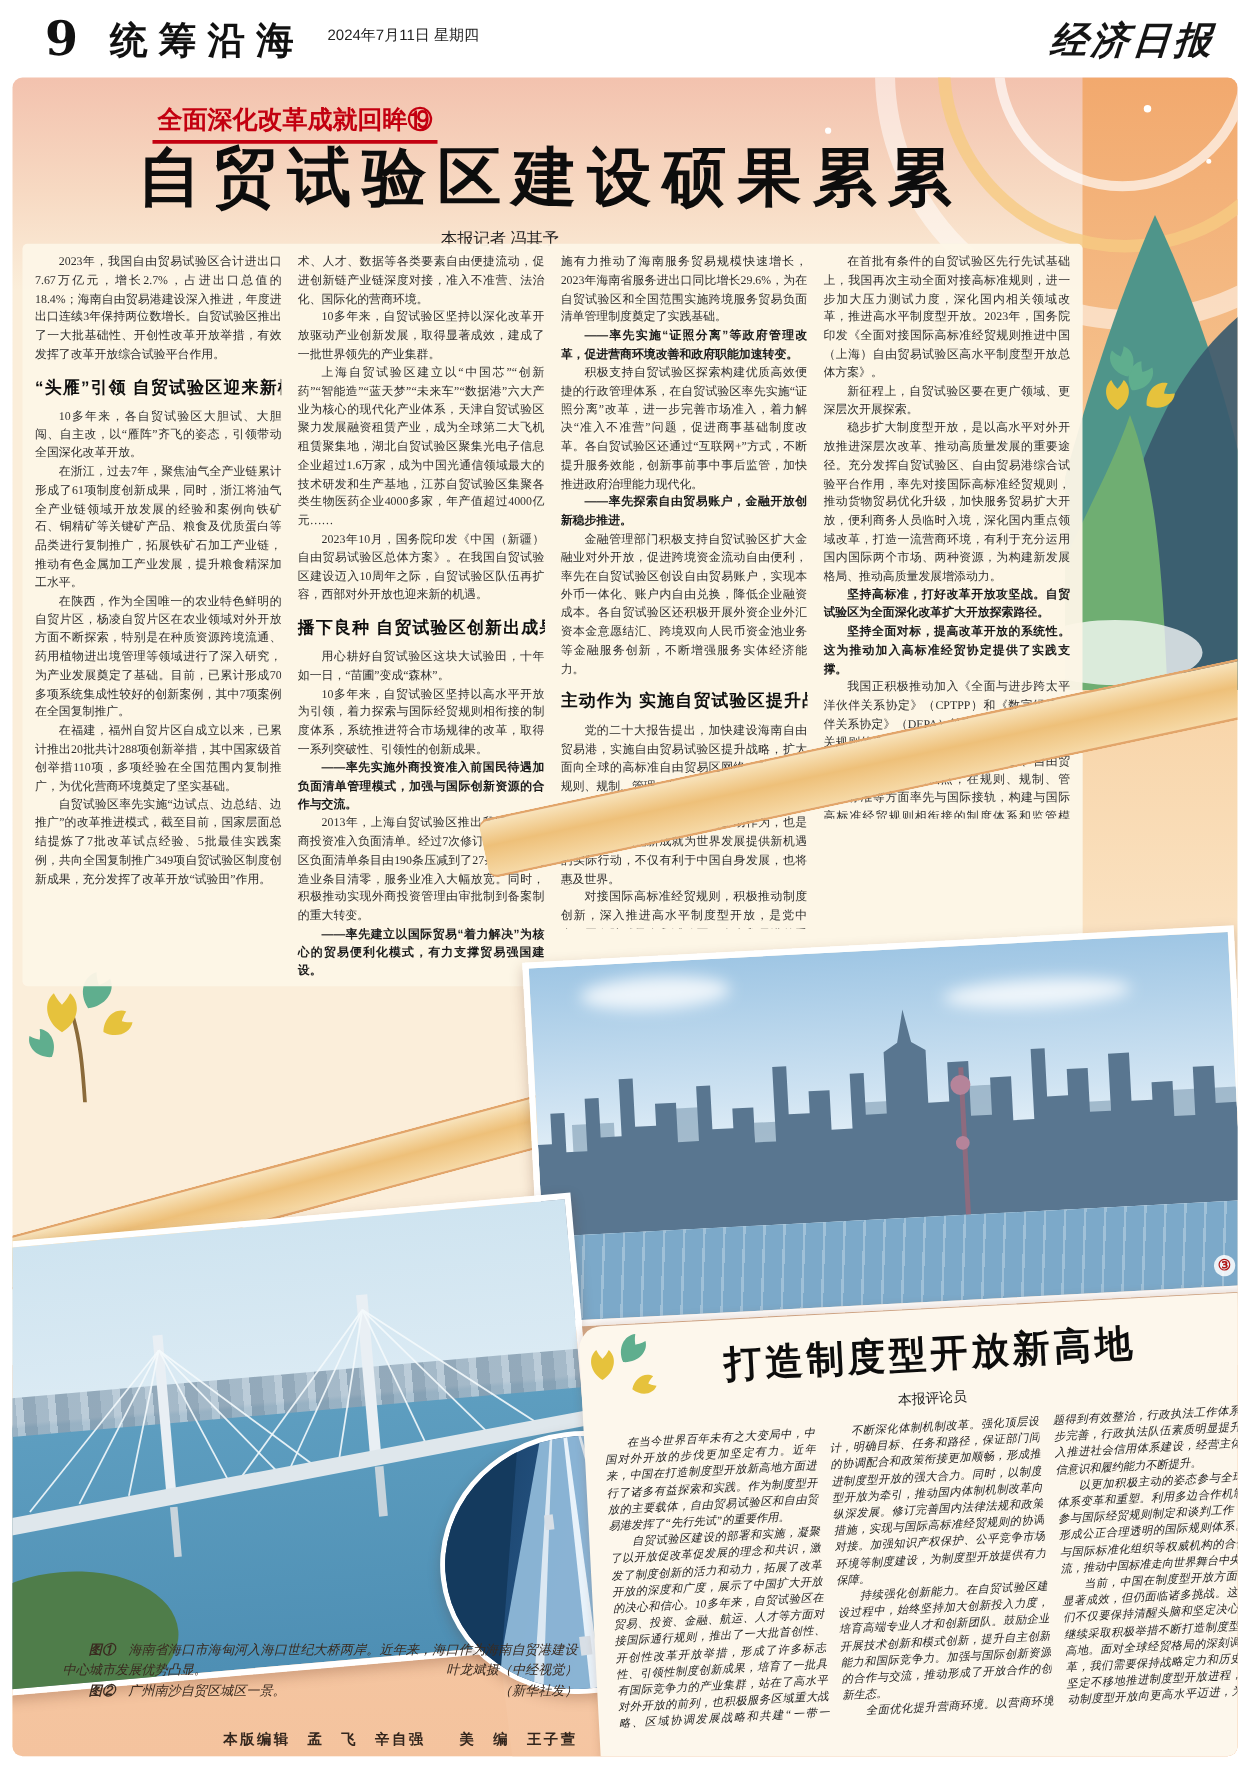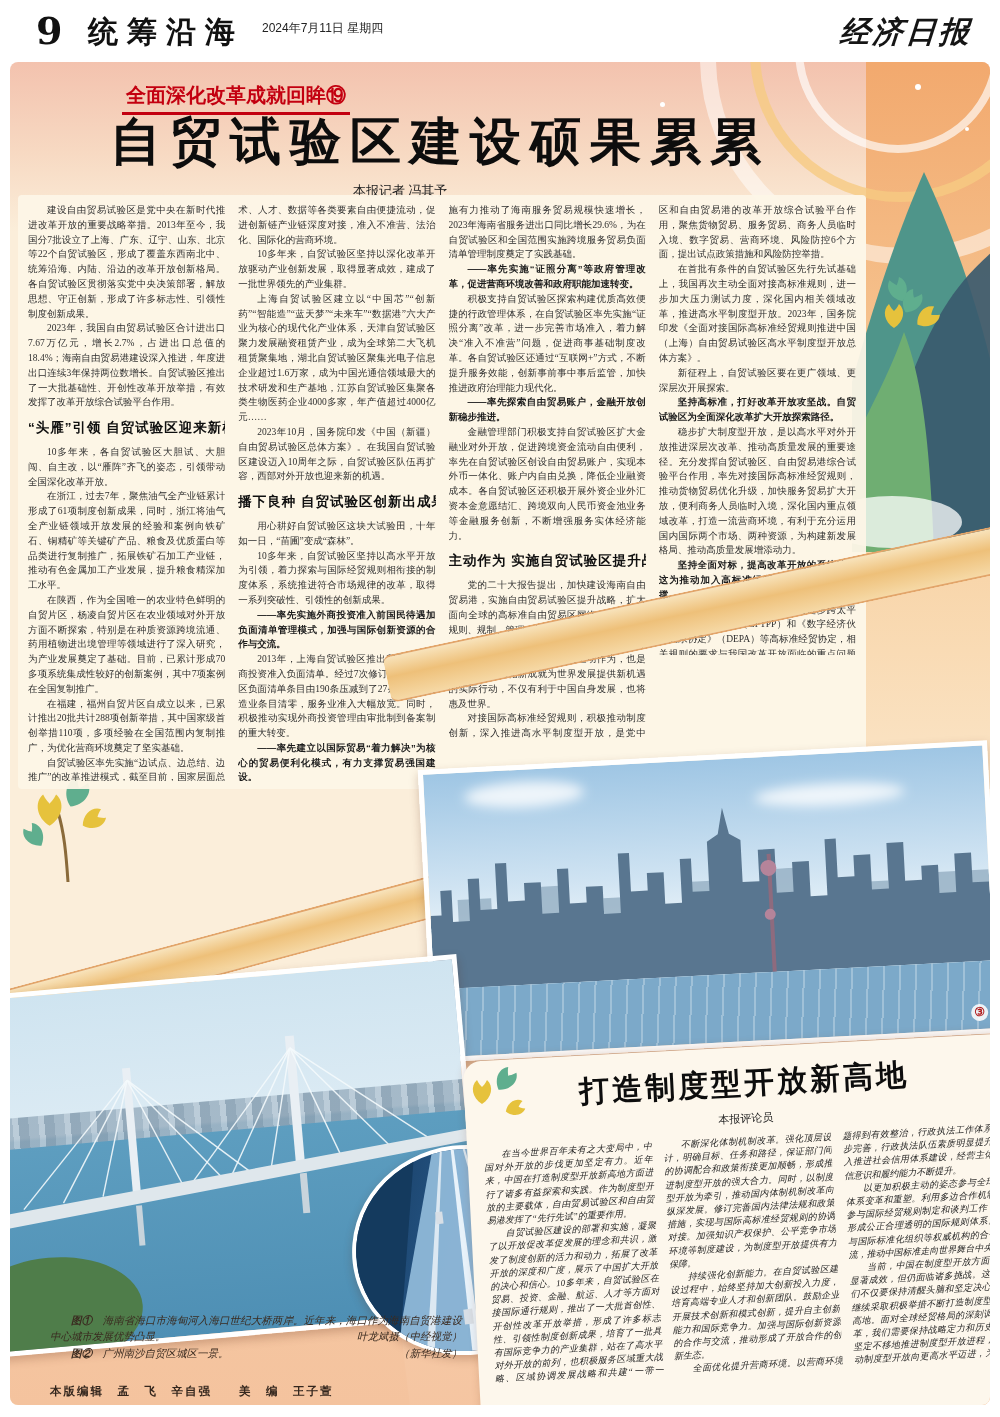--- a/index.html
+++ b/index.html
@@ -71,21 +71,21 @@
              background:#fdf7ec;border-radius:18px 18px 0 0;box-shadow:0 -3px 8px rgba(120,60,30,.18);padding:12px 16px;}
   .ed-head{font-family:"Liberation Sans",sans-serif;font-size:30px;font-weight:900;letter-spacing:3px;text-align:center;color:#0d0d0d;margin-top:4px;white-space:nowrap;}
   .ed-by{text-align:center;font-size:11px;margin:7px 0 9px;color:#222;}
   .ed-cols{display:flex;gap:11px;}
   .ecol{flex:1;height:238px;overflow:hidden;font-style:italic;font-size:9px;line-height:13.2px;color:#242424;}
   
   .captions{position:absolute;left:40px;top:1251px;width:412px;z-index:7;font-style:italic;font-size:10.5px;line-height:16px;color:#3a2b20;}
   .captions p{margin:0 0 1px;text-indent:2em;text-align:justify;}
   .cap-label{font-weight:bold;}
   .cap-credit{float:right;font-weight:normal;}
-  .footer{position:absolute;left:40px;top:1322px;width:412px;z-index:7;text-align:left;font-size:11.5px;font-weight:bold;color:#33261d;letter-spacing:2px;}
+  .footer{position:absolute;left:40px;top:1322px;width:412px;z-index:7;text-align:right;font-size:11.5px;font-weight:bold;color:#33261d;letter-spacing:2px;}
 </style>
 </head>
 <body>
 
 <div class="page">
 
   <div class="hdr">
     <div class="pagenum">9</div>
     <div class="section">统筹沿海</div>
     <div class="hdate">2024年7月11日 星期四</div>
@@ -123,21 +123,20 @@
       <path d="M12 26 C2 20 0 8 7 2 C9 6 11 8 12 9 C13 8 15 6 17 2 C24 8 22 20 12 26 Z" fill="#e6c23c" transform="translate(64,44) rotate(60 12 13)"></path>
       <path d="M12 26 C2 20 0 8 7 2 C9 6 11 8 12 9 C13 8 15 6 17 2 C24 8 22 20 12 26 Z" fill="#5fae8e" transform="translate(4,60) rotate(-35 12 13)"></path>
     </svg>
 
     <div class="series">全面深化改革成就回眸⑲</div>
     <div class="mainhead">自贸试验区建设硕果累累</div>
     <div class="byline">本报记者 冯其予</div>
 
     <div class="bodypanel">
       <div class="bcol">
-          <p class="para">建设自由贸易试验区是党中央在新时代推进改革开放的重要战略举措。2013年至今，我国分7批设立了上海、广东、辽宁、山东、北京等22个自贸试验区，形成了覆盖东西南北中、统筹沿海、内陆、沿边的改革开放创新格局。各自贸试验区贯彻落实党中央决策部署，解放思想、守正创新，形成了许多标志性、引领性制度创新成果。</p>
           <p class="para">2023年，我国自由贸易试验区合计进出口7.67万亿元，增长2.7%，占进出口总值的18.4%；海南自由贸易港建设深入推进，年度进出口连续3年保持两位数增长。自贸试验区推出了一大批基础性、开创性改革开放举措，有效发挥了改革开放综合试验平台作用。</p>
           <div class="subhead">“头雁”引领 自贸试验区迎来新机遇</div>
           <p class="para">10多年来，各自贸试验区大胆试、大胆闯、自主改，以“雁阵”齐飞的姿态，引领带动全国深化改革开放。</p>
           <p class="para">在浙江，过去7年，聚焦油气全产业链累计形成了61项制度创新成果，同时，浙江将油气全产业链领域开放发展的经验和案例向铁矿石、铜精矿等关键矿产品、粮食及优质蛋白等品类进行复制推广，拓展铁矿石加工产业链，推动有色金属加工产业发展，提升粮食精深加工水平。</p>
           <p class="para">在陕西，作为全国唯一的农业特色鲜明的自贸片区，杨凌自贸片区在农业领域对外开放方面不断探索，特别是在种质资源跨境流通、药用植物进出境管理等领域进行了深入研究，为产业发展奠定了基础。目前，已累计形成70多项系统集成性较好的创新案例，其中7项案例在全国复制推广。</p>
           <p class="para">在福建，福州自贸片区自成立以来，已累计推出20批共计288项创新举措，其中国家级首创举措110项，多项经验在全国范围内复制推广，为优化营商环境奠定了坚实基础。</p>
           <p class="para">自贸试验区率先实施“边试点、边总结、边推广”的改革推进模式，截至目前，国家层面总结提炼了7批改革试点经验、5批最佳实践案例，共向全国复制推广349项自贸试验区制度创新成果，充分发挥了改革开放“试验田”作用。</p>
         </div>
       <div class="bcol">
           <p class="para cont">术、人才、数据等各类要素自由便捷流动，促进创新链产业链深度对接，准入不准营、法治化、国际化的营商环境。</p>
@@ -156,25 +155,24 @@
           <p class="para lead">——率先实施“证照分离”等政府管理改革，促进营商环境改善和政府职能加速转变。</p>
           <p class="para">积极支持自贸试验区探索构建优质高效便捷的行政管理体系，在自贸试验区率先实施“证照分离”改革，进一步完善市场准入，着力解决“准入不准营”问题，促进商事基础制度改革。各自贸试验区还通过“互联网+”方式，不断提升服务效能，创新事前事中事后监管，加快推进政府治理能力现代化。</p>
           <p class="para lead">——率先探索自由贸易账户，金融开放创新稳步推进。</p>
           <p class="para">金融管理部门积极支持自贸试验区扩大金融业对外开放，促进跨境资金流动自由便利，率先在自贸试验区创设自由贸易账户，实现本外币一体化、账户内自由兑换，降低企业融资成本。各自贸试验区还积极开展外资企业外汇资本金意愿结汇、跨境双向人民币资金池业务等金融服务创新，不断增强服务实体经济能力。</p>
           <div class="subhead">主动作为 实施自贸试验区提升战略</div>
           <p class="para">党的二十大报告提出，加快建设海南自由贸易港，实施自由贸易试验区提升战略，扩大面向全球的高标准自由贸易区网络。稳步扩大规则、规制、管理、标准等制度型开放。</p>
           <p class="para">实施自由贸易试验区提升战略，既是以开放促改革、促发展、促创新的主动作为，也是以中国式现代化新成就为世界发展提供新机遇的实际行动，不仅有利于中国自身发展，也将惠及世界。</p>
           <p class="para">对接国际高标准经贸规则，积极推动制度创新，深入推进高水平制度型开放，是党中央、国务院赋予自贸试验区、自由贸易港的重大使命。</p>
         </div>
       <div class="bcol h4">
-          <p class="para cont">区和自由贸易港的改革开放综合试验平台作用，聚焦货物贸易、服务贸易、商务人员临时入境、数字贸易、营商环境、风险防控6个方面，提出试点政策措施和风险防控举措。</p>
           <p class="para">在首批有条件的自贸试验区先行先试基础上，我国再次主动全面对接高标准规则，进一步加大压力测试力度，深化国内相关领域改革，推进高水平制度型开放。2023年，国务院印发《全面对接国际高标准经贸规则推进中国（上海）自由贸易试验区高水平制度型开放总体方案》。</p>
           <p class="para">新征程上，自贸试验区要在更广领域、更深层次开展探索。</p>
+          <p class="para">稳步扩大制度型开放，是以高水平对外开放推进深层次改革、推动高质量发展的重要途径。充分发挥自贸试验区、自由贸易港综合试验平台作用，率先对接国际高标准经贸规则，推动货物贸易优化升级，加快服务贸易扩大开放，便利商务人员临时入境，深化国内重点领域改革，打造一流营商环境，有利于充分运用国内国际两个市场、两种资源，为构建新发展格局、推动高质量发展增添动力。</p>
           <p class="para lead">坚持高标准，打好改革开放攻坚战。自贸试验区为全面深化改革扩大开放探索路径。</p>
-          <p class="para">稳步扩大制度型开放，是以高水平对外开放推进深层次改革、推动高质量发展的重要途径。充分发挥自贸试验区、自由贸易港综合试验平台作用，率先对接国际高标准经贸规则，推动货物贸易优化升级，加快服务贸易扩大开放，便利商务人员临时入境，深化国内重点领域改革，打造一流营商环境，有利于充分运用国内国际两个市场、两种资源，为构建新发展格局、推动高质量发展增添动力。</p>
           <p class="para lead">坚持全面对标，提高改革开放的系统性。这为推动加入高标准经贸协定提供了实践支撑。</p>
           <p class="para">我国正积极推动加入《全面与进步跨太平洋伙伴关系协定》（CPTPP）和《数字经济伙伴关系协定》（DEPA）等高标准经贸协定，相关规则的要求与我国改革开放面临的重点问题契合度较高。在有条件的自贸试验区、自由贸易港主动对接开展试点，在规则、规制、管理、标准等方面率先与国际接轨，构建与国际高标准经贸规则相衔接的制度体系和监管模式，将为我国参与国际经贸规则制定积累有利条件。</p>
         </div>
     </div>
 
     <div class="ribbon r1"></div>
     <div class="ribbon r2"></div>
 
     <div class="photo ph-sh">
       <div class="cloud" style="left:40px;top:12px;width:120px;height:26px;"></div>

